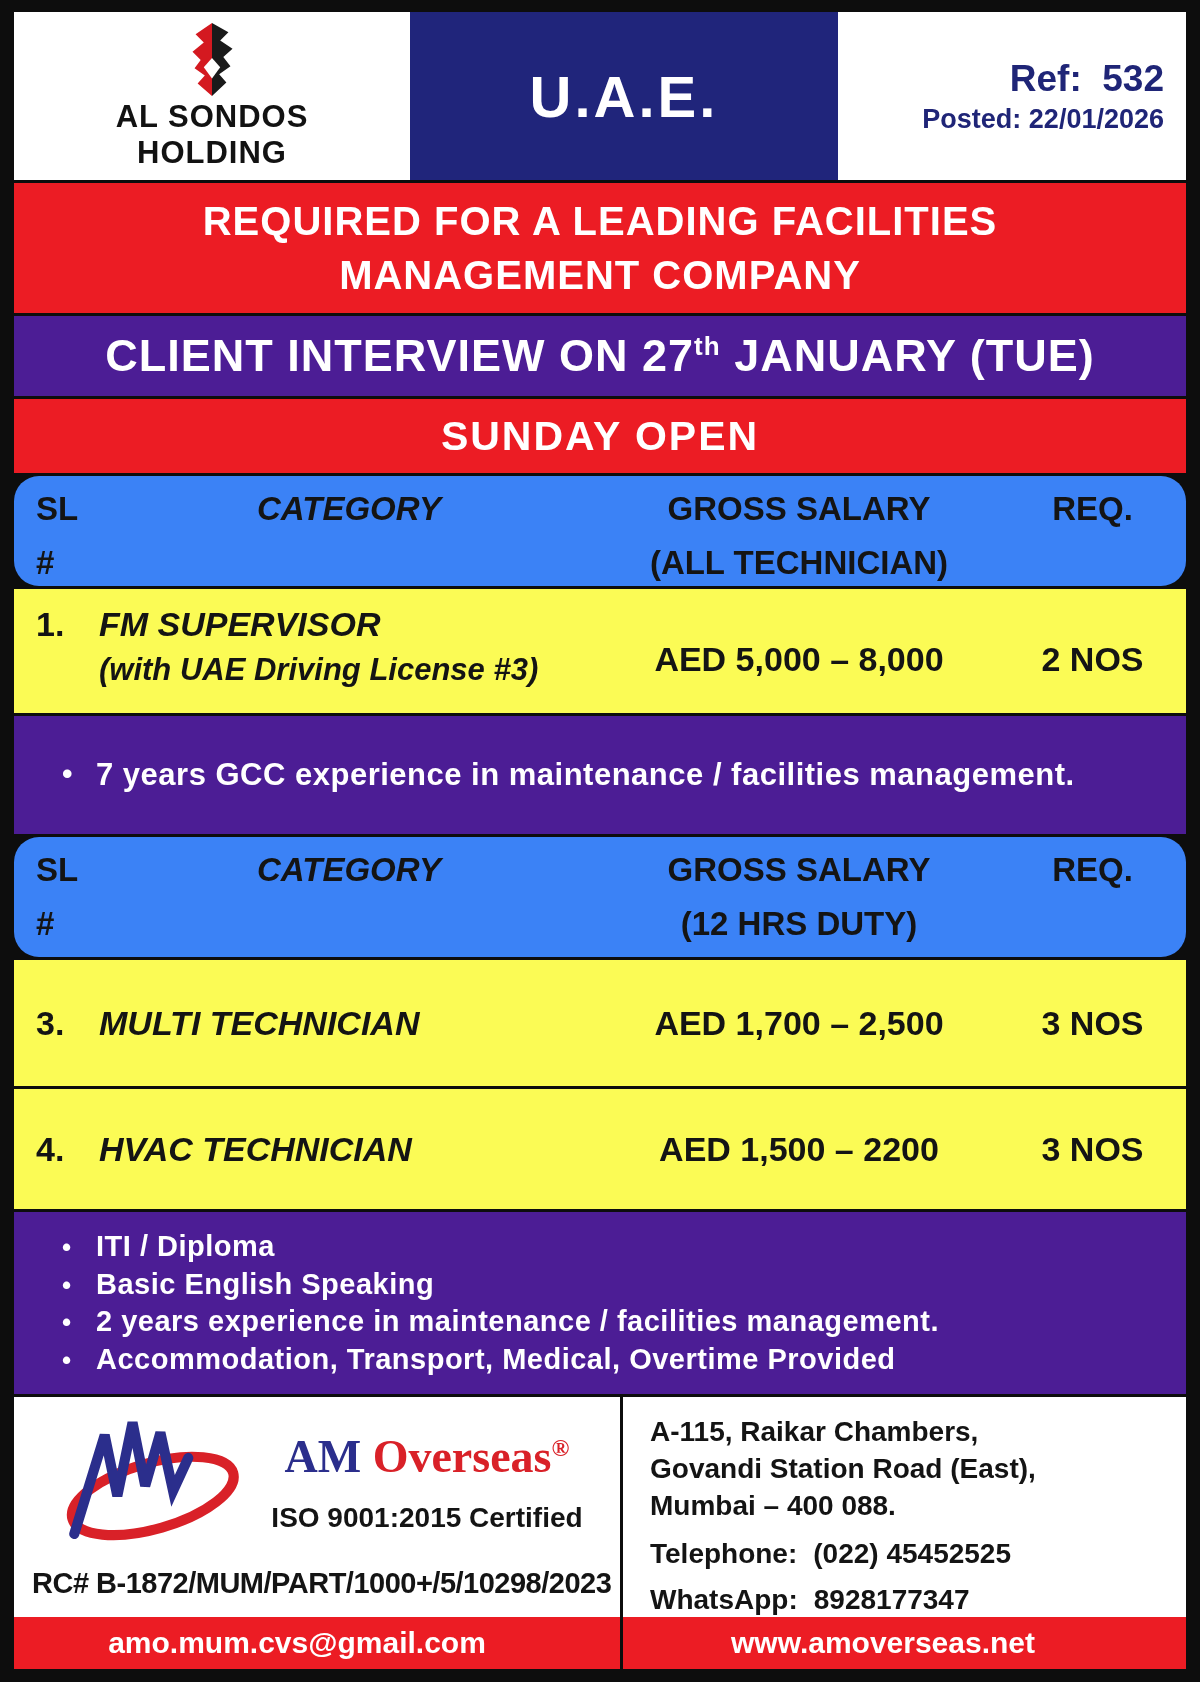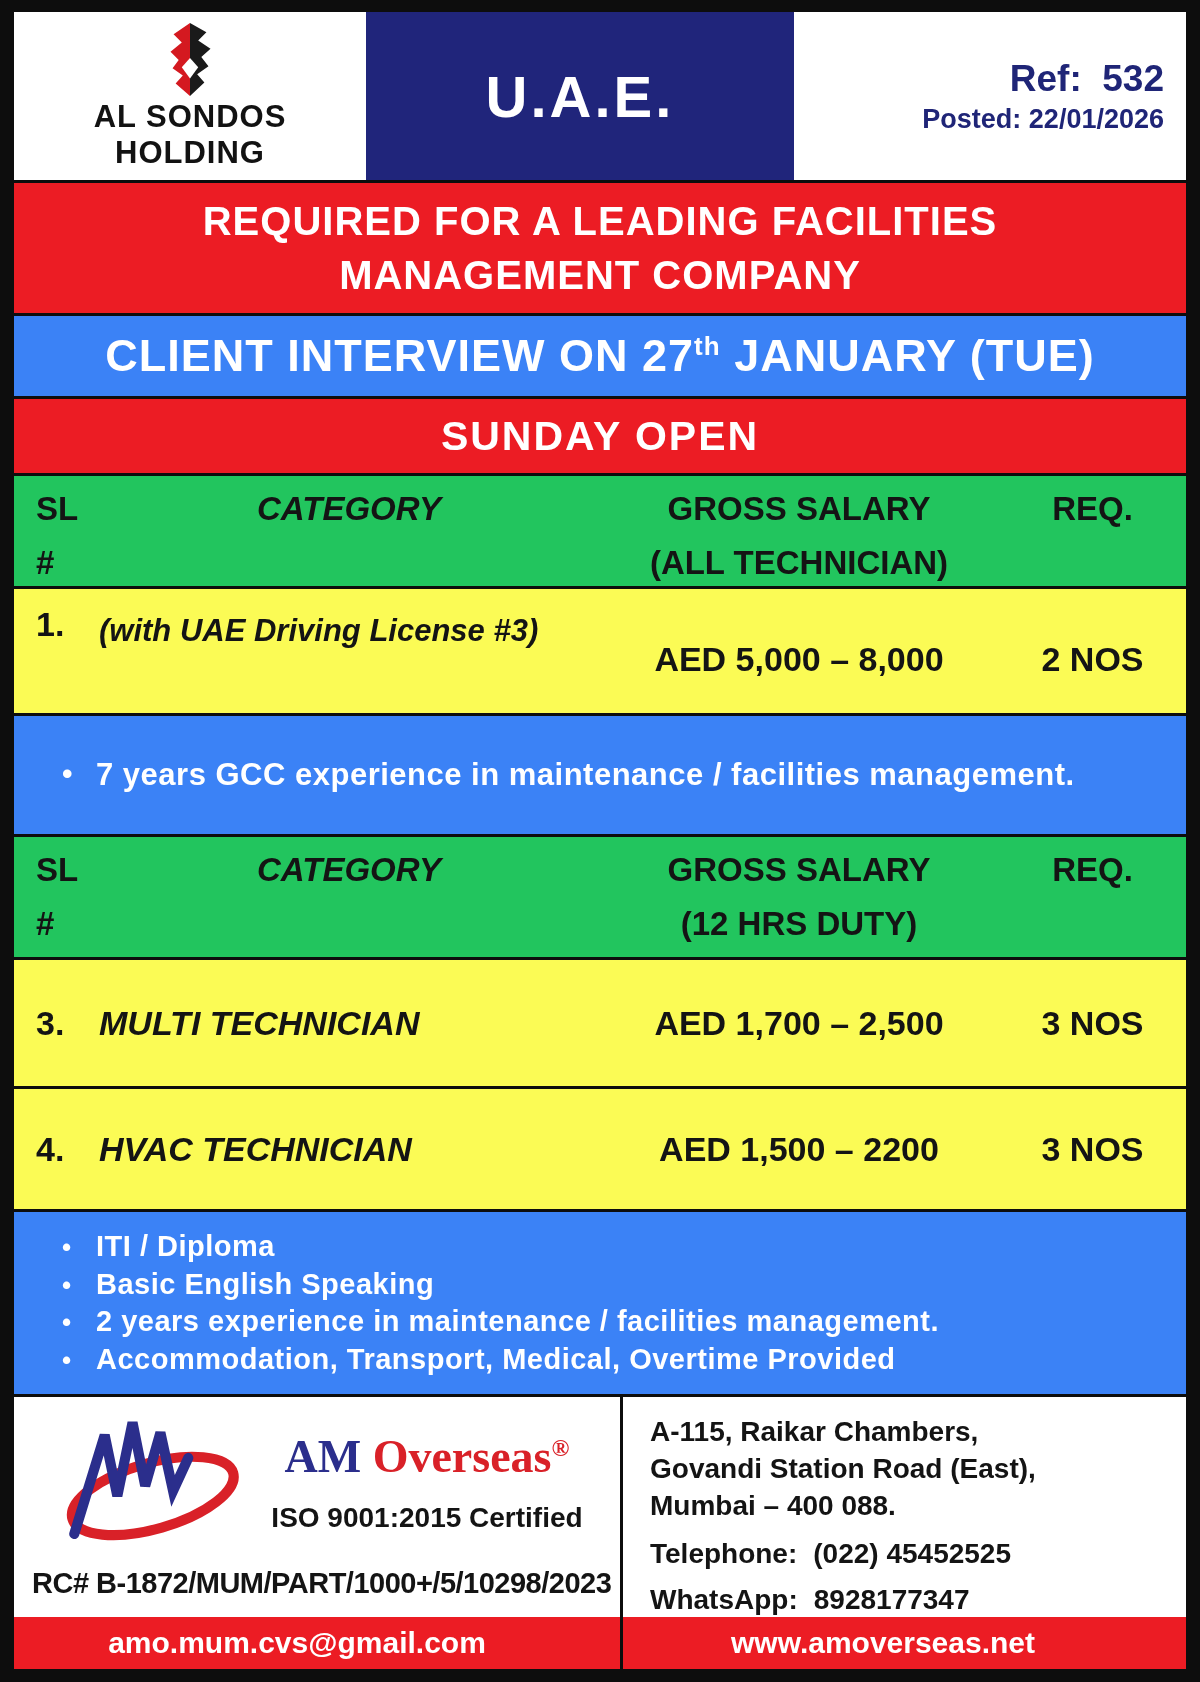--- a/index.html
+++ b/index.html
@@ -9,43 +9,43 @@
     width:1200px; height:1682px;
     background:#0d0d0d;
     padding:12px 14px 13px 14px;
     display:flex; flex-direction:column; gap:3px;
     position:relative;
   }
   .sec { width:100%; flex:0 0 auto; }
 
   
   .hdr { height:168px; display:flex; }
-  .hdr-left { width:352px; background:#ffffff; display:flex; flex-direction:column; align-items:center; justify-content:center; }
+  .hdr-left { width:396px; background:#ffffff; display:flex; flex-direction:column; align-items:center; justify-content:center; }
   .hdr-mid  { width:428px; background:#20257b; display:flex; align-items:center; justify-content:center; }
   .hdr-right{ flex:1; background:#ffffff; display:flex; flex-direction:column; align-items:flex-end; justify-content:center; padding-right:22px; gap:4px; }
 
   .company-name { font-size:31px; font-weight:800; color:#121212; letter-spacing:1px; line-height:36px; text-align:center; }
   .uae { color:#ffffff; font-size:58px; font-weight:800; letter-spacing:3px; }
   .ref    { color:#1f2577; font-size:37px; font-weight:800; white-space:pre; }
   .posted { color:#1f2577; font-size:27px; font-weight:800; }
 
   
   .band { display:flex; flex-direction:column; align-items:center; justify-content:center; text-align:center; }
   .band-red  { background:#ec1c24; }
-  .band-navy { background:#3b82f6; }
+  .band-navy { background:#4c1d95; }
   .req-band { height:130px; }
   .req-band .line { color:#fff; font-size:40px; font-weight:800; line-height:54px; letter-spacing:1px; }
   .interview-band { height:80px; }
   .interview-band .line { color:#fff; font-size:45px; font-weight:800; letter-spacing:1px; }
   .interview-band sup { font-size:26px; vertical-align:super; }
   .sunday-band { height:74px; }
   .sunday-band .line { color:#fff; font-size:41px; font-weight:800; letter-spacing:2px; }
 
   
-  .thead { background:#22c55e; display:flex; color:#141414; }
+  .thead { background:#3b82f6; display:flex; color:#141414;border-radius:25px; }
   .thead-1 { height:110px; }
   .thead-2 { height:120px; }
   .trow { background:#fbfb55; display:flex; color:#141414; }
   .col-sl  { width:85px;  padding-left:22px; }
   .col-cat { width:500px;font-style:italic; }
   .col-sal { width:400px; text-align:center; }
   .col-req { width:187px; text-align:center; }
   .thead .cell { font-size:33px; font-weight:800; padding-top:14px; }
   .thead .l2 { margin-top:16px; }
   .thead .col-cat { text-align:center; }
@@ -141,20 +141,21 @@
     <div class="cell col-sal">
       <div>GROSS SALARY</div>
       <div class="l2">(ALL TECHNICIAN)</div>
     </div>
     <div class="cell col-req">REQ.</div>
   </div>
 
   <div class="sec trow row-1">
     <div class="col-sl">1.</div>
     <div class="col-cat">
+      <div>FM SUPERVISOR</div>
       <div class="row-sub">(with UAE Driving License #3)</div>
     </div>
     <div class="col-sal">AED 5,000 – 8,000</div>
     <div class="col-req">2 NOS</div>
   </div>
 
   <div class="sec band-navy note-band">
     <div class="bullet-item">
       <span class="bullet-dot">•</span>
       <span class="bullet-text">7 years GCC experience in maintenance / facilities management.</span>

